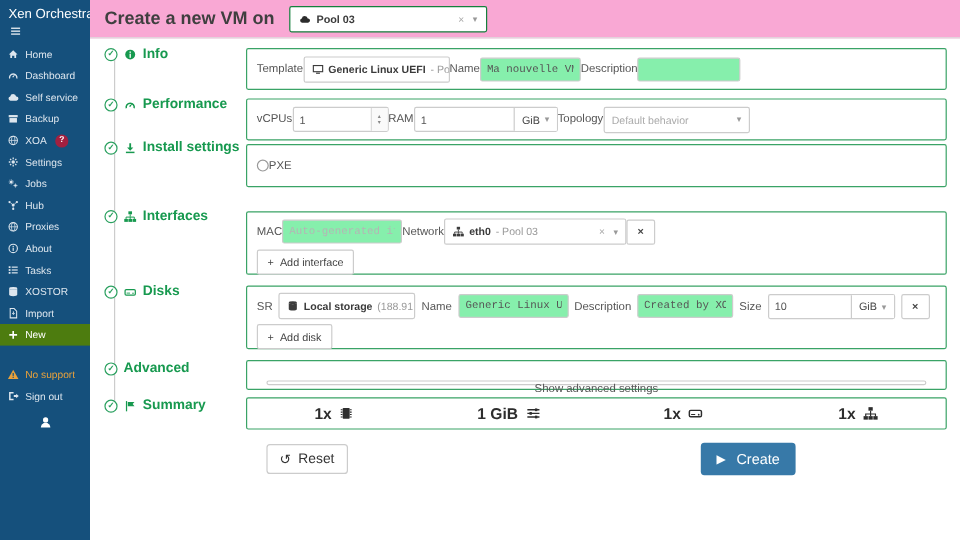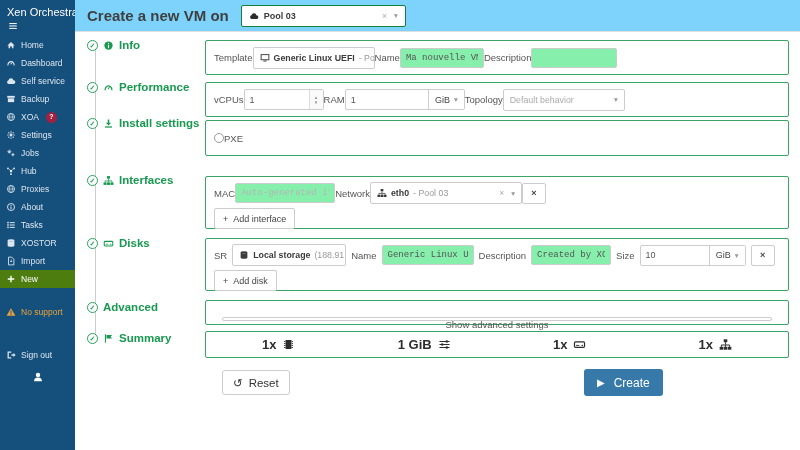--- a/index.html
+++ b/index.html
@@ -11,26 +11,26 @@
   
   .sidebar{position:absolute;left:0;top:0;width:75px;height:450px;background:#15507c;color:#dde6ee;box-sizing:border-box}
   .brand{font-size:11px;color:#fff;padding:6px 0 1px 7px;white-space:nowrap}
   .burger{width:12px;height:10px;color:#eef2f6;margin:2px 0 5px 7px}
   .nav-item{display:flex;align-items:center;gap:5px;padding:2px 6px;font-size:8.5px;line-height:14px;cursor:pointer;white-space:nowrap}
   .nav-item .i{width:10px;height:10px;flex:0 0 10px}
   .nav-item.active{background:#4d7c0f;color:#fff}
   .badge{background:#a22040;color:#fff;border-radius:50%;width:11px;height:11px;font-size:7px;font-weight:bold;
          display:flex;align-items:center;justify-content:center;margin-left:2px}
   .no-support{color:#e9a23b;margin-top:15px}
-  .sign-out{margin-top:25px}
+  .sign-out{}
   .user-row{display:flex;justify-content:center;margin-top:7px;color:#fff}
   .user-row .i{width:12px;height:12px}
 
   
-  .topbar{position:absolute;left:75px;right:0;top:0;height:32px;background:#7dd3fc;border-bottom:1px solid #dedede;
+  .topbar{position:absolute;left:75px;right:0;top:0;height:32px;background:#f9a8d4;border-bottom:1px solid #dedede;
           display:flex;align-items:center;gap:12px;padding-left:12px;box-sizing:border-box}
   .page-title{font-size:15px;font-weight:bold;color:#3f3f3f}
   .pool-sel{width:165px;height:22px;background:#fff;border:1px solid #15803d;border-radius:2px;display:flex;align-items:center;
             gap:5px;padding:0 7px;box-sizing:border-box;font-size:9px;color:#333;cursor:pointer}
   .pool-sel .i{width:10px;height:10px;color:#2c2c2c}
   .sel-main{font-weight:bold;color:#3a3a3a}
   .sel-ctx{color:#999}
   .sel-tail{margin-left:auto;display:flex;gap:7px;align-items:center;color:#aaa;font-size:8.5px}
   .car{color:#999;font-size:7.5px}
 

